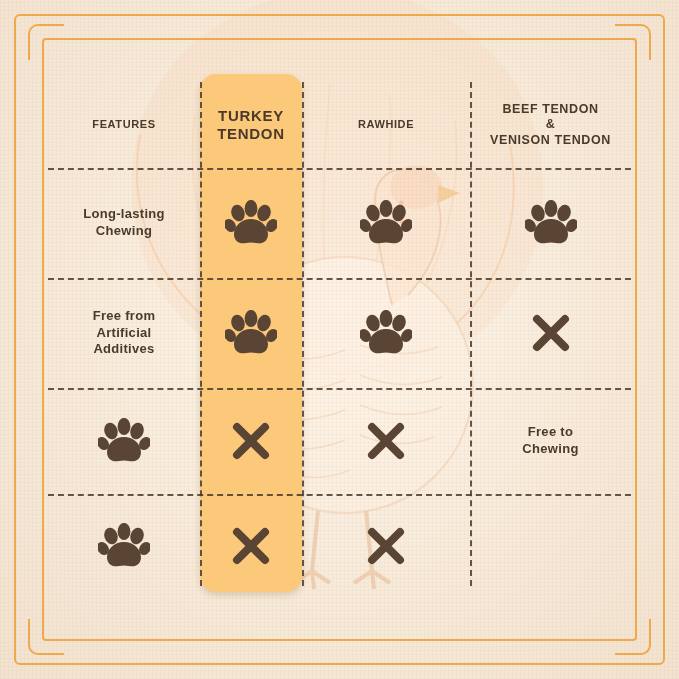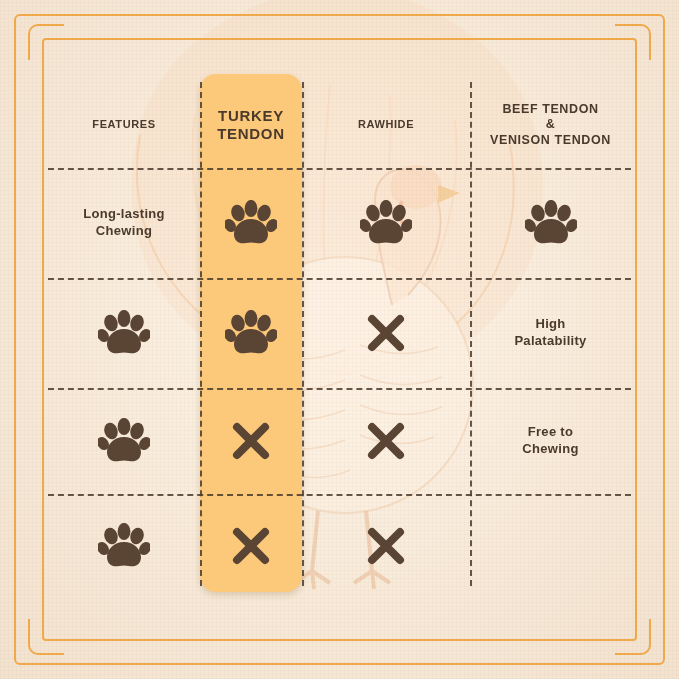--- a/index.html
+++ b/index.html
@@ -303,20 +303,27 @@
             <ellipse cx="26" cy="8.5" rx="6.4" ry="8.6" fill="#5a4434"></ellipse>
             <ellipse cx="39" cy="13" rx="6.6" ry="8.4" transform="rotate(18 39 13)" fill="#5a4434"></ellipse>
             <ellipse cx="47" cy="25.5" rx="5.4" ry="7" transform="rotate(34 47 25.5)" fill="#5a4434"></ellipse>
             <ellipse cx="5" cy="25.5" rx="5.4" ry="7" transform="rotate(-34 5 25.5)" fill="#5a4434"></ellipse>
             <path d="M26 19 c10 0 17 7.5 17 15.2 C43 41 37.5 44.5 31 43 c-3.4-0.8-6.6-0.8-10 0 C14.5 44.5 9 41 9 34.2 C9 26.5 16 19 26 19 Z" fill="#5a4434"></path>
           </svg>
         </span>
       </div>
 
       <div class="cell">
+        <div class="feature-text">
+          <div>Free from</div>
+          <div>Artificial</div>
+          <div>Additives</div>
+        </div>
+      </div>
+      <div class="cell">
         <span class="mark">
           <svg class="paw" width="52" height="46" viewBox="0 0 52 46">
             <ellipse cx="13" cy="13" rx="6.6" ry="8.4" transform="rotate(-18 13 13)" fill="#5a4434"></ellipse>
             <ellipse cx="26" cy="8.5" rx="6.4" ry="8.6" fill="#5a4434"></ellipse>
             <ellipse cx="39" cy="13" rx="6.6" ry="8.4" transform="rotate(18 39 13)" fill="#5a4434"></ellipse>
             <ellipse cx="47" cy="25.5" rx="5.4" ry="7" transform="rotate(34 47 25.5)" fill="#5a4434"></ellipse>
             <ellipse cx="5" cy="25.5" rx="5.4" ry="7" transform="rotate(-34 5 25.5)" fill="#5a4434"></ellipse>
             <path d="M26 19 c10 0 17 7.5 17 15.2 C43 41 37.5 44.5 31 43 c-3.4-0.8-6.6-0.8-10 0 C14.5 44.5 9 41 9 34.2 C9 26.5 16 19 26 19 Z" fill="#5a4434"></path>
           </svg>
         </span>
@@ -334,26 +341,20 @@
         </span>
       </div>
       <div class="cell">
         <span class="mark">
           <svg class="cross" width="46" height="46" viewBox="0 0 46 46">
             <path d="M9 9 L37 37 M37 9 L9 37" stroke="#5a4434" stroke-width="8" stroke-linecap="round"></path>
           </svg>
         </span>
       </div>
 
-      <div class="cell">
-        <div class="feature-text">
-          <div>High</div>
-          <div>Palatability</div>
-        </div>
-      </div>
       <div class="cell">
         <span class="mark">
           <svg class="paw" width="52" height="46" viewBox="0 0 52 46">
             <ellipse cx="13" cy="13" rx="6.6" ry="8.4" transform="rotate(-18 13 13)" fill="#5a4434"></ellipse>
             <ellipse cx="26" cy="8.5" rx="6.4" ry="8.6" fill="#5a4434"></ellipse>
             <ellipse cx="39" cy="13" rx="6.6" ry="8.4" transform="rotate(18 39 13)" fill="#5a4434"></ellipse>
             <ellipse cx="47" cy="25.5" rx="5.4" ry="7" transform="rotate(34 47 25.5)" fill="#5a4434"></ellipse>
             <ellipse cx="5" cy="25.5" rx="5.4" ry="7" transform="rotate(-34 5 25.5)" fill="#5a4434"></ellipse>
             <path d="M26 19 c10 0 17 7.5 17 15.2 C43 41 37.5 44.5 31 43 c-3.4-0.8-6.6-0.8-10 0 C14.5 44.5 9 41 9 34.2 C9 26.5 16 19 26 19 Z" fill="#5a4434"></path>
           </svg>

